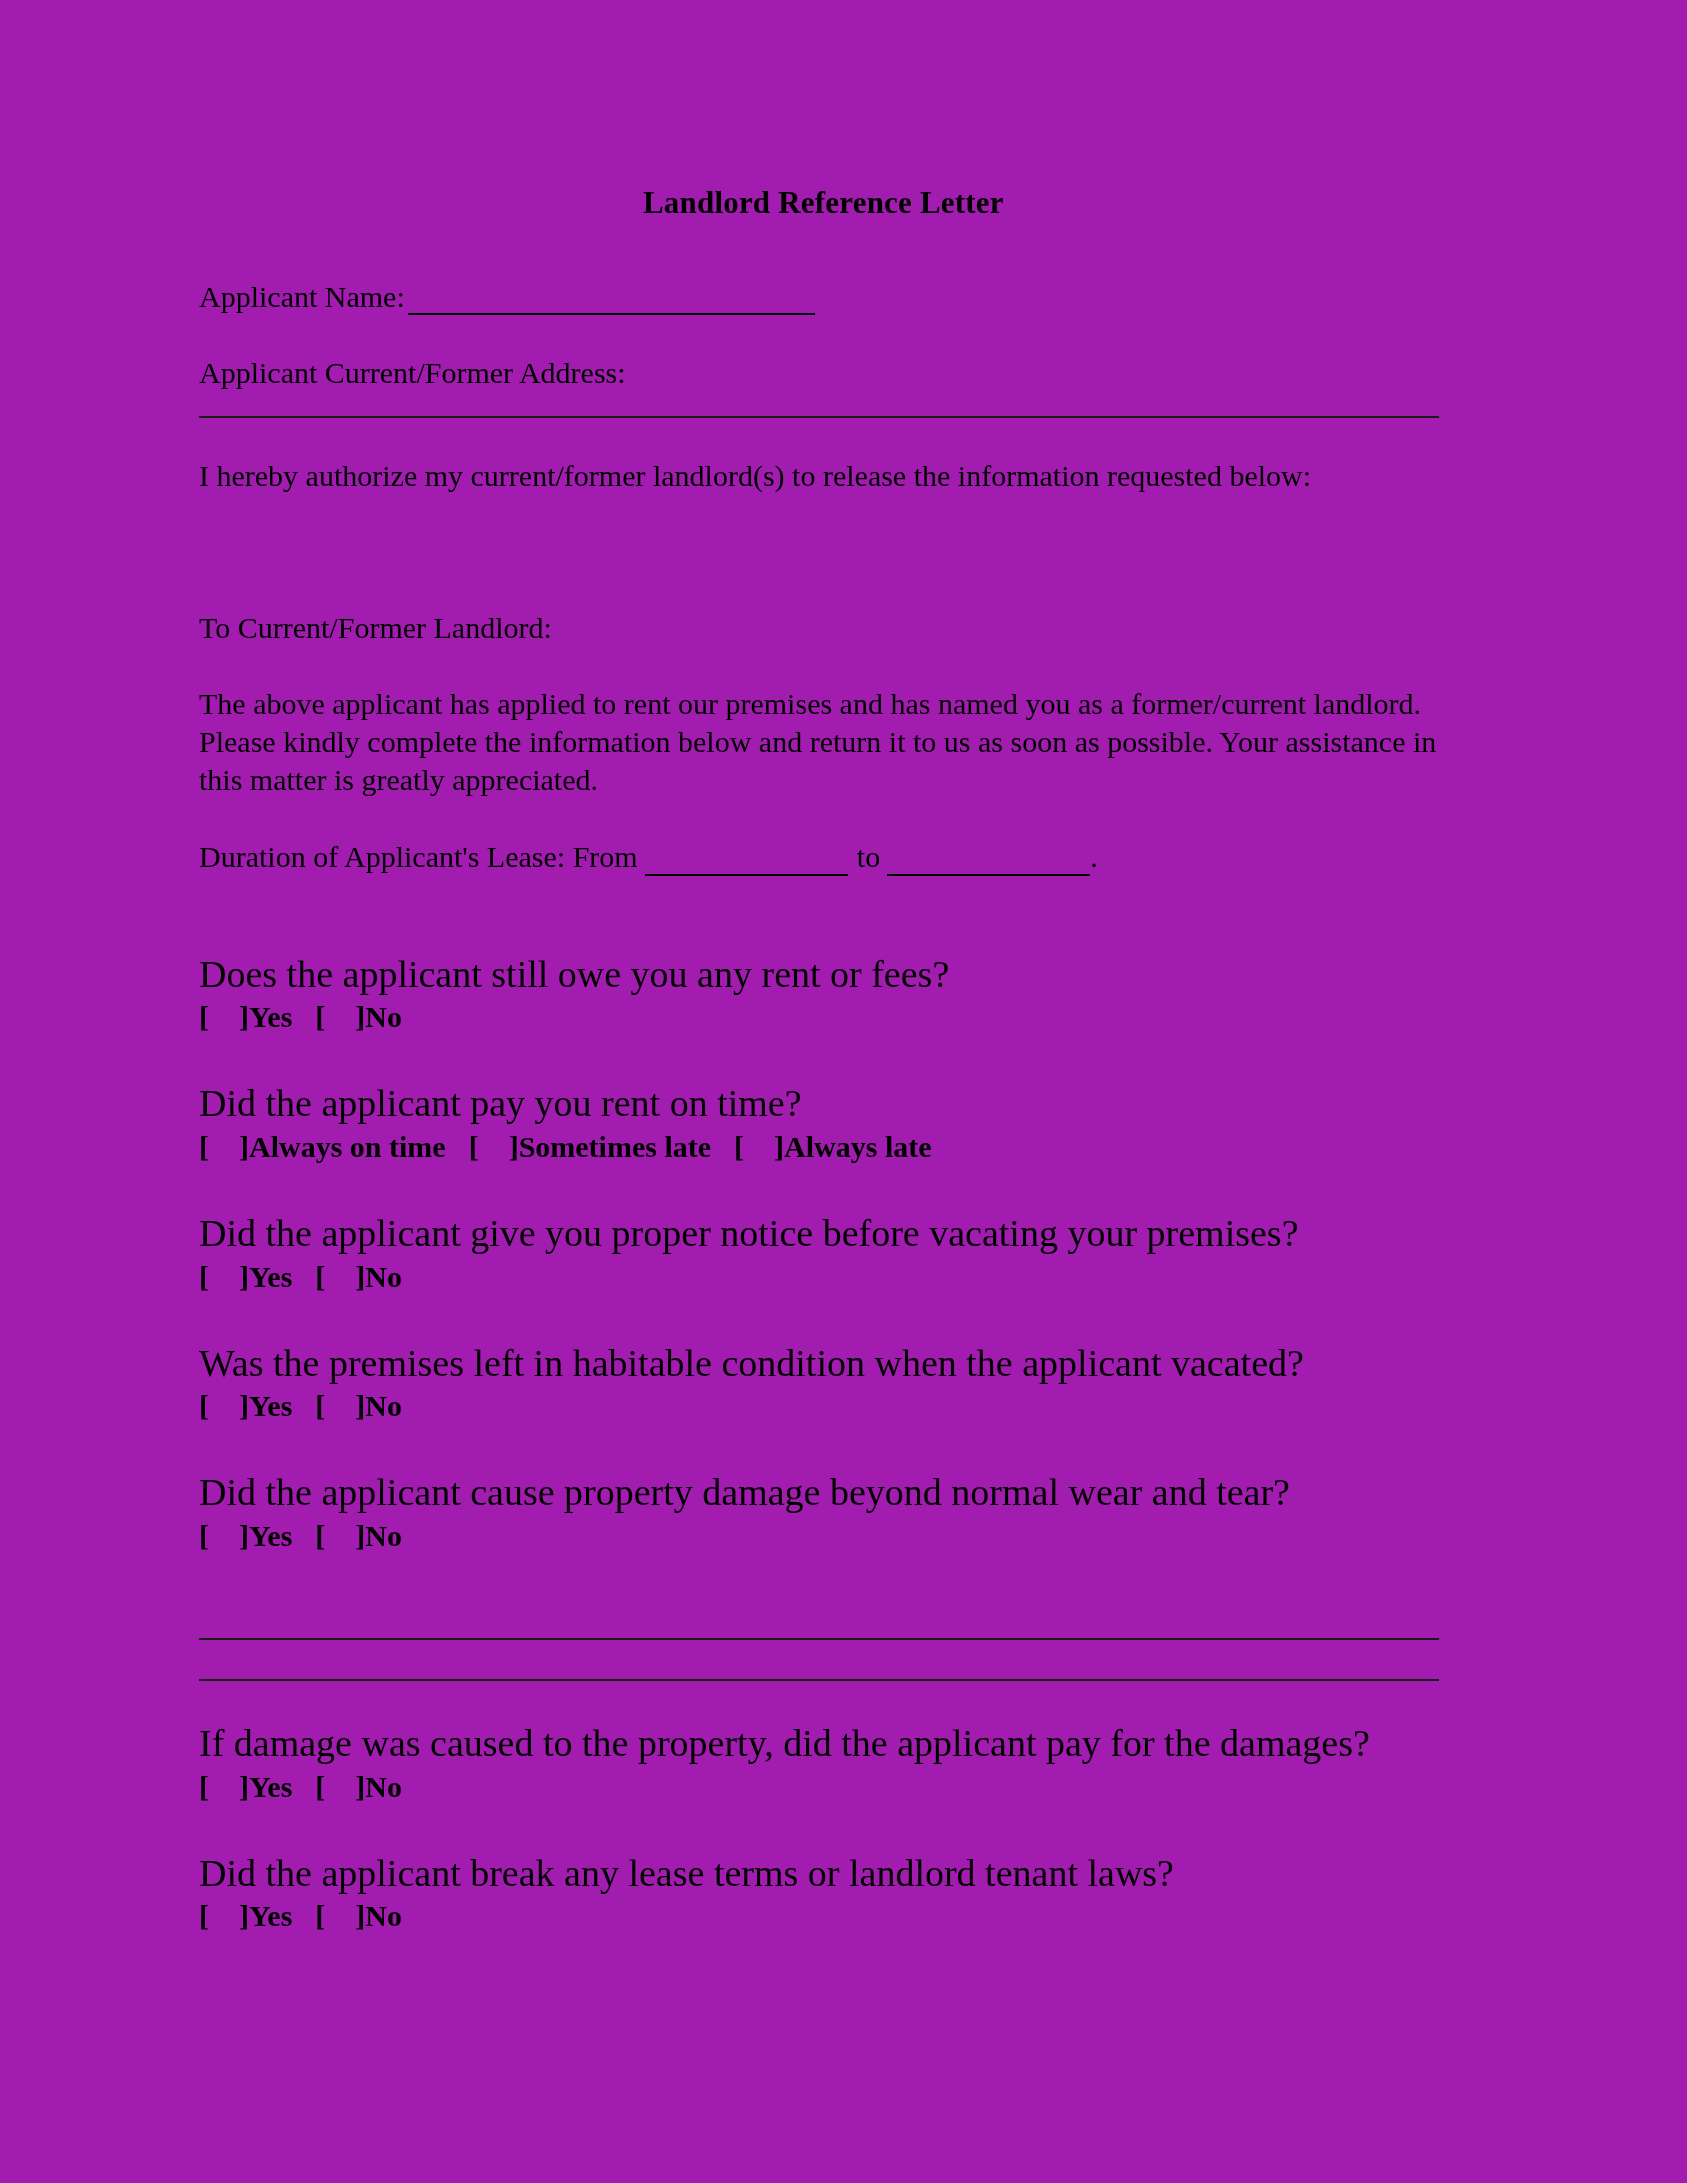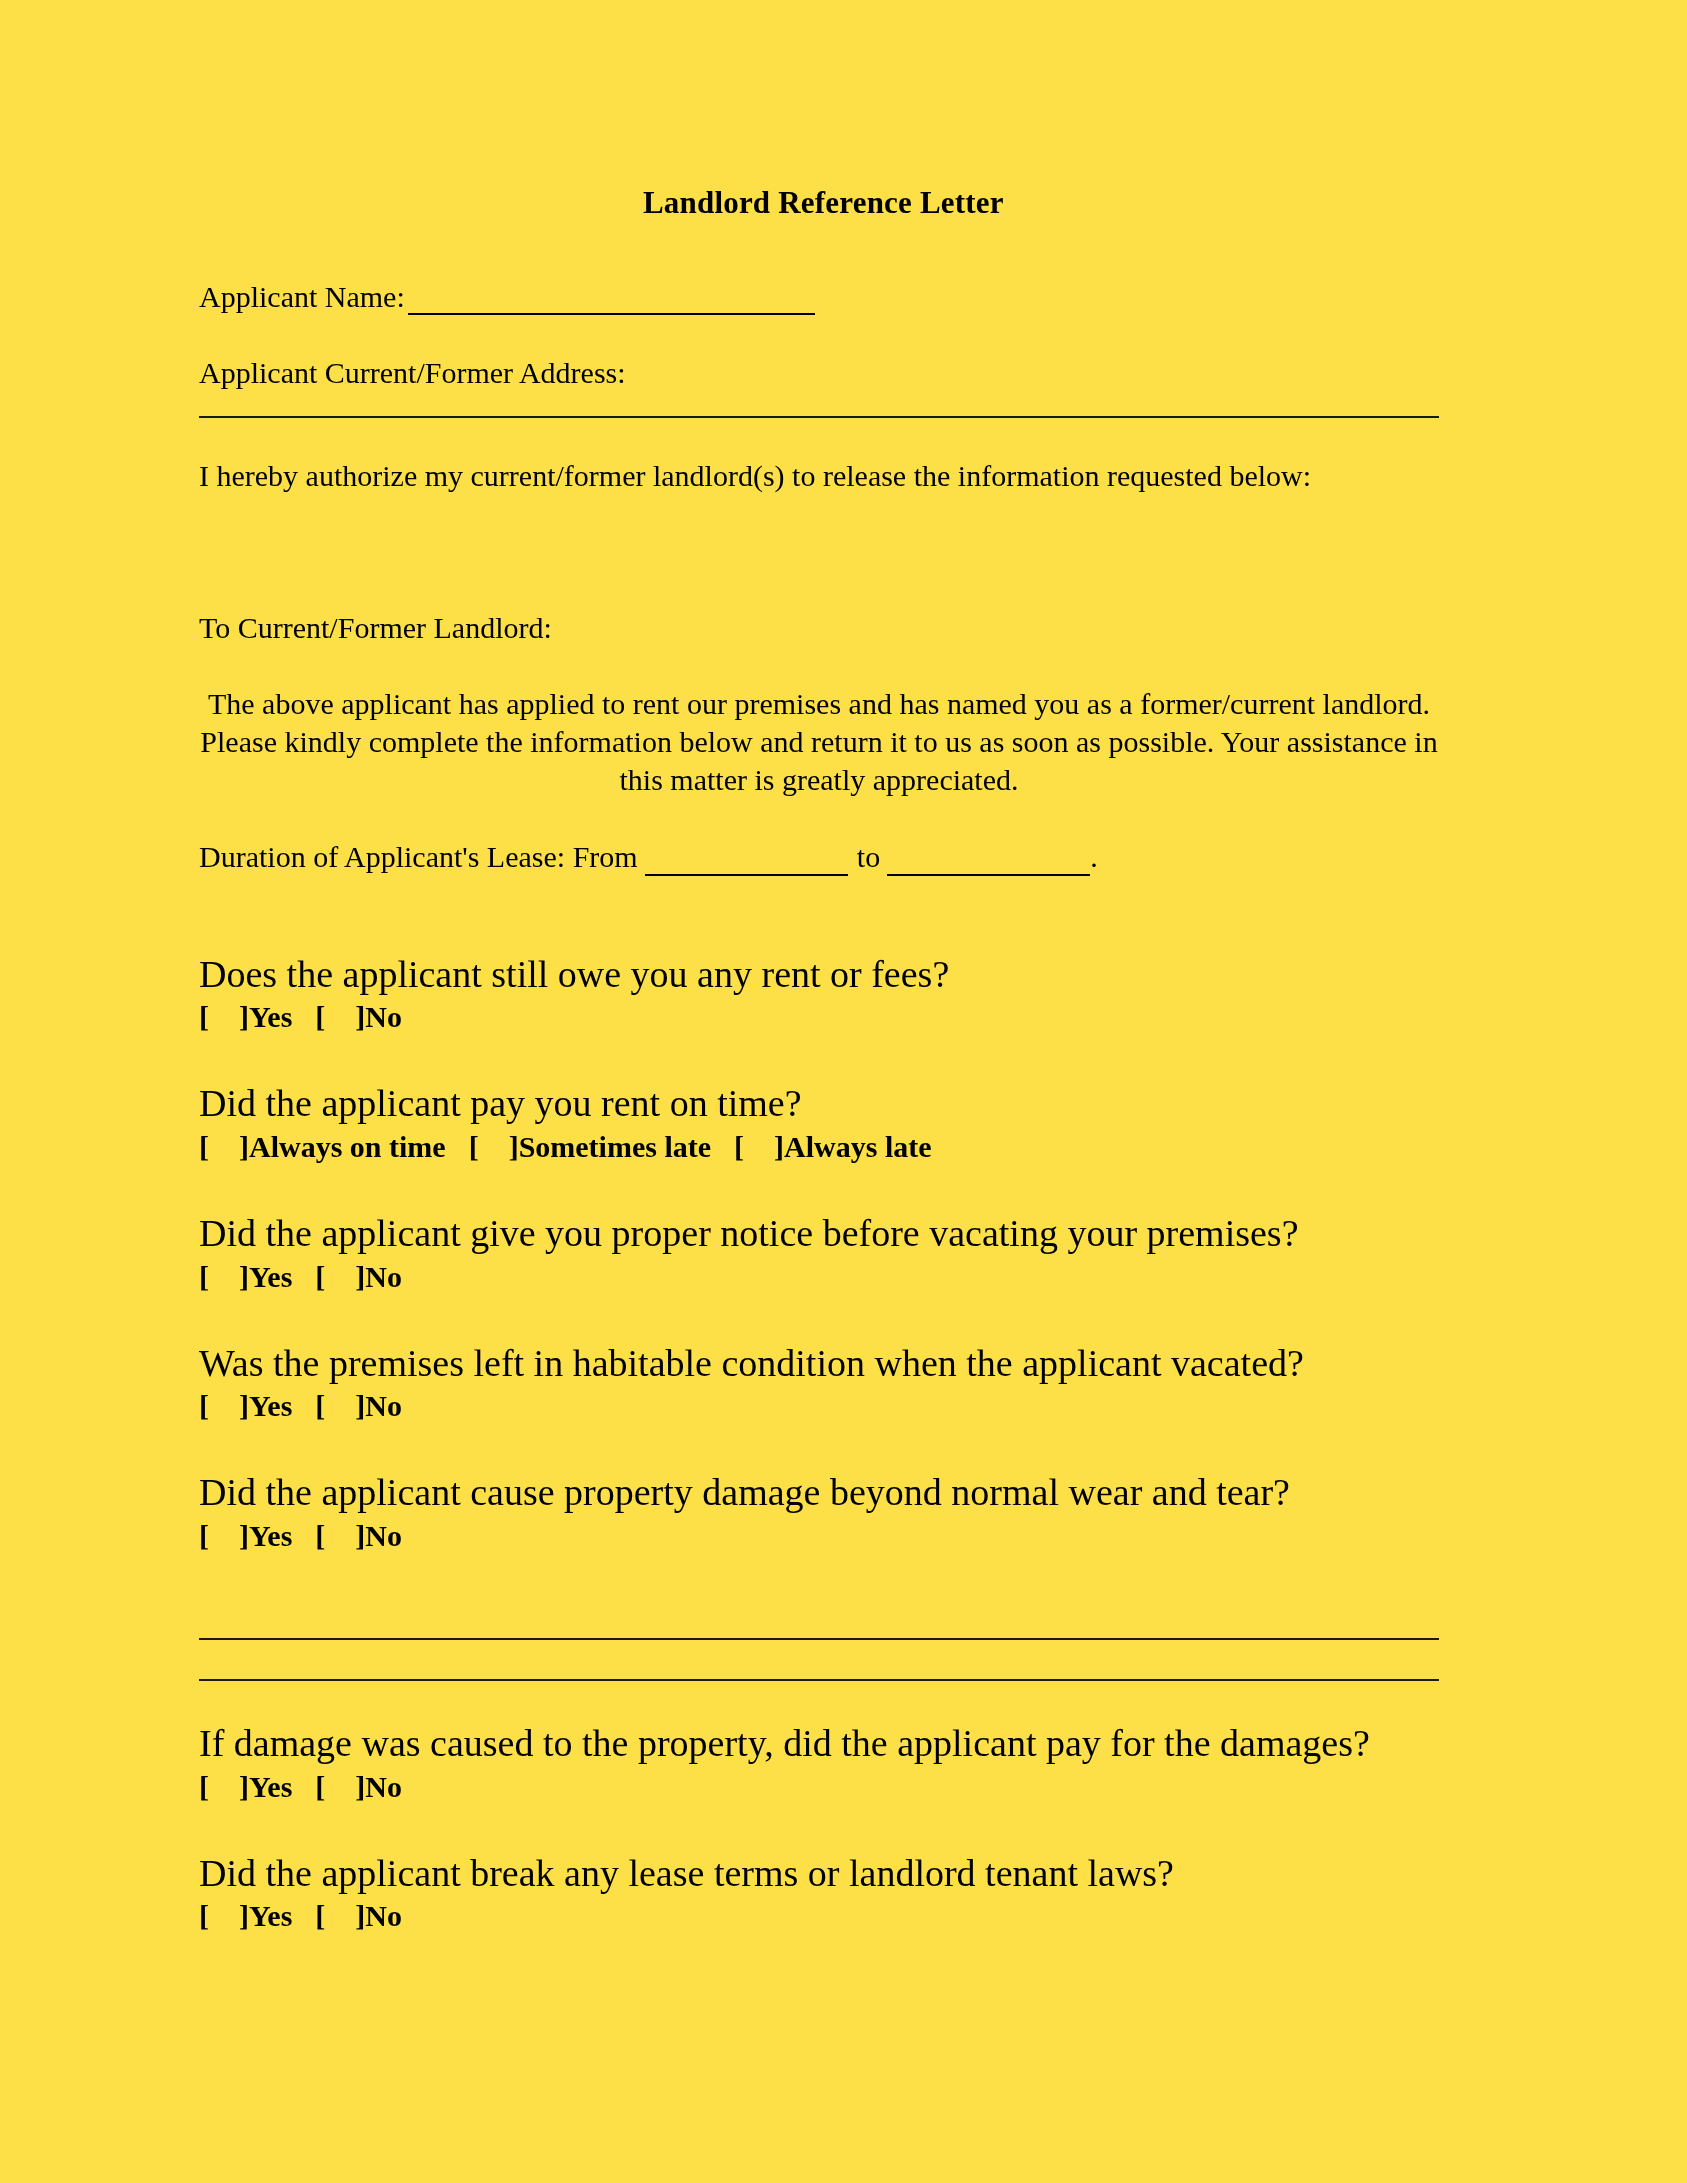--- a/index.html
+++ b/index.html
@@ -16,21 +16,21 @@
     position: relative;
     overflow: hidden;
   }
 
   .page {
     position: absolute;
     left: 0;
     top: 0;
     width: 1687px;
     height: 2184px;
-    background: #fde047;
+    background: #a21caf;
   }
 
   .content {
     position: absolute;
     left: 199px;
     top: 185px;
     width: 1240px;
   }
 
   .doc-title {
@@ -45,21 +45,20 @@
 
   .para {
     font-size: 30px;
     line-height: 1.26;
     margin: 0;
     white-space: nowrap;
   }
 
   .para.wrap {
     white-space: normal;
-    text-align: center;
   }
 
   
   .gap-title { height: 56px; }
   .gap-sm { height: 23.6px; }
   .gap-md { height: 39px; }
   .gap-xl { height: 75px; }
   .gap-q  { height: 44px; }
 
   .blank {

